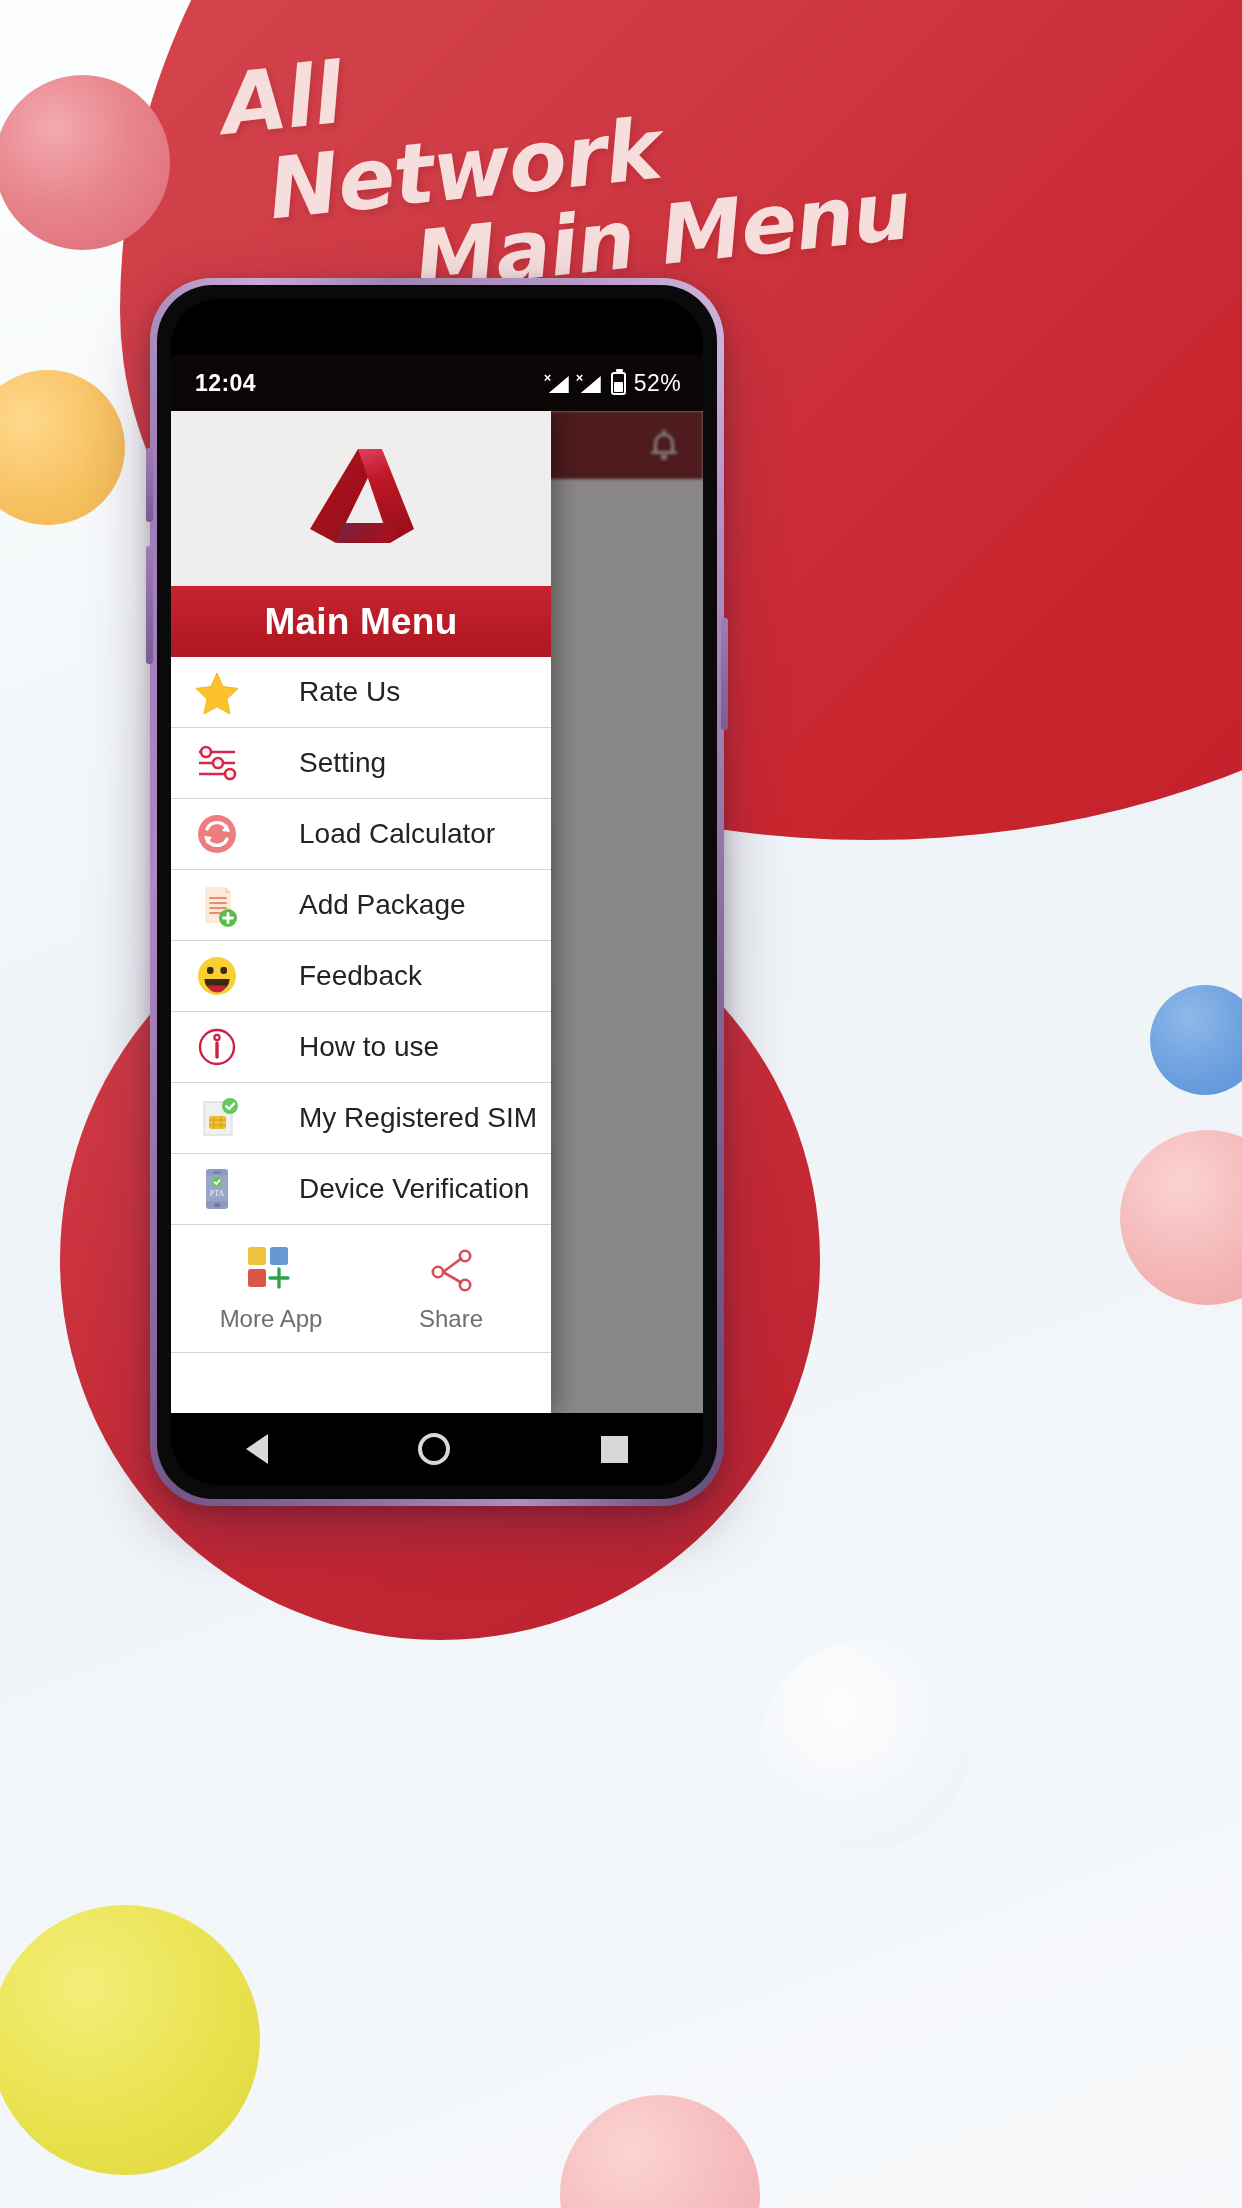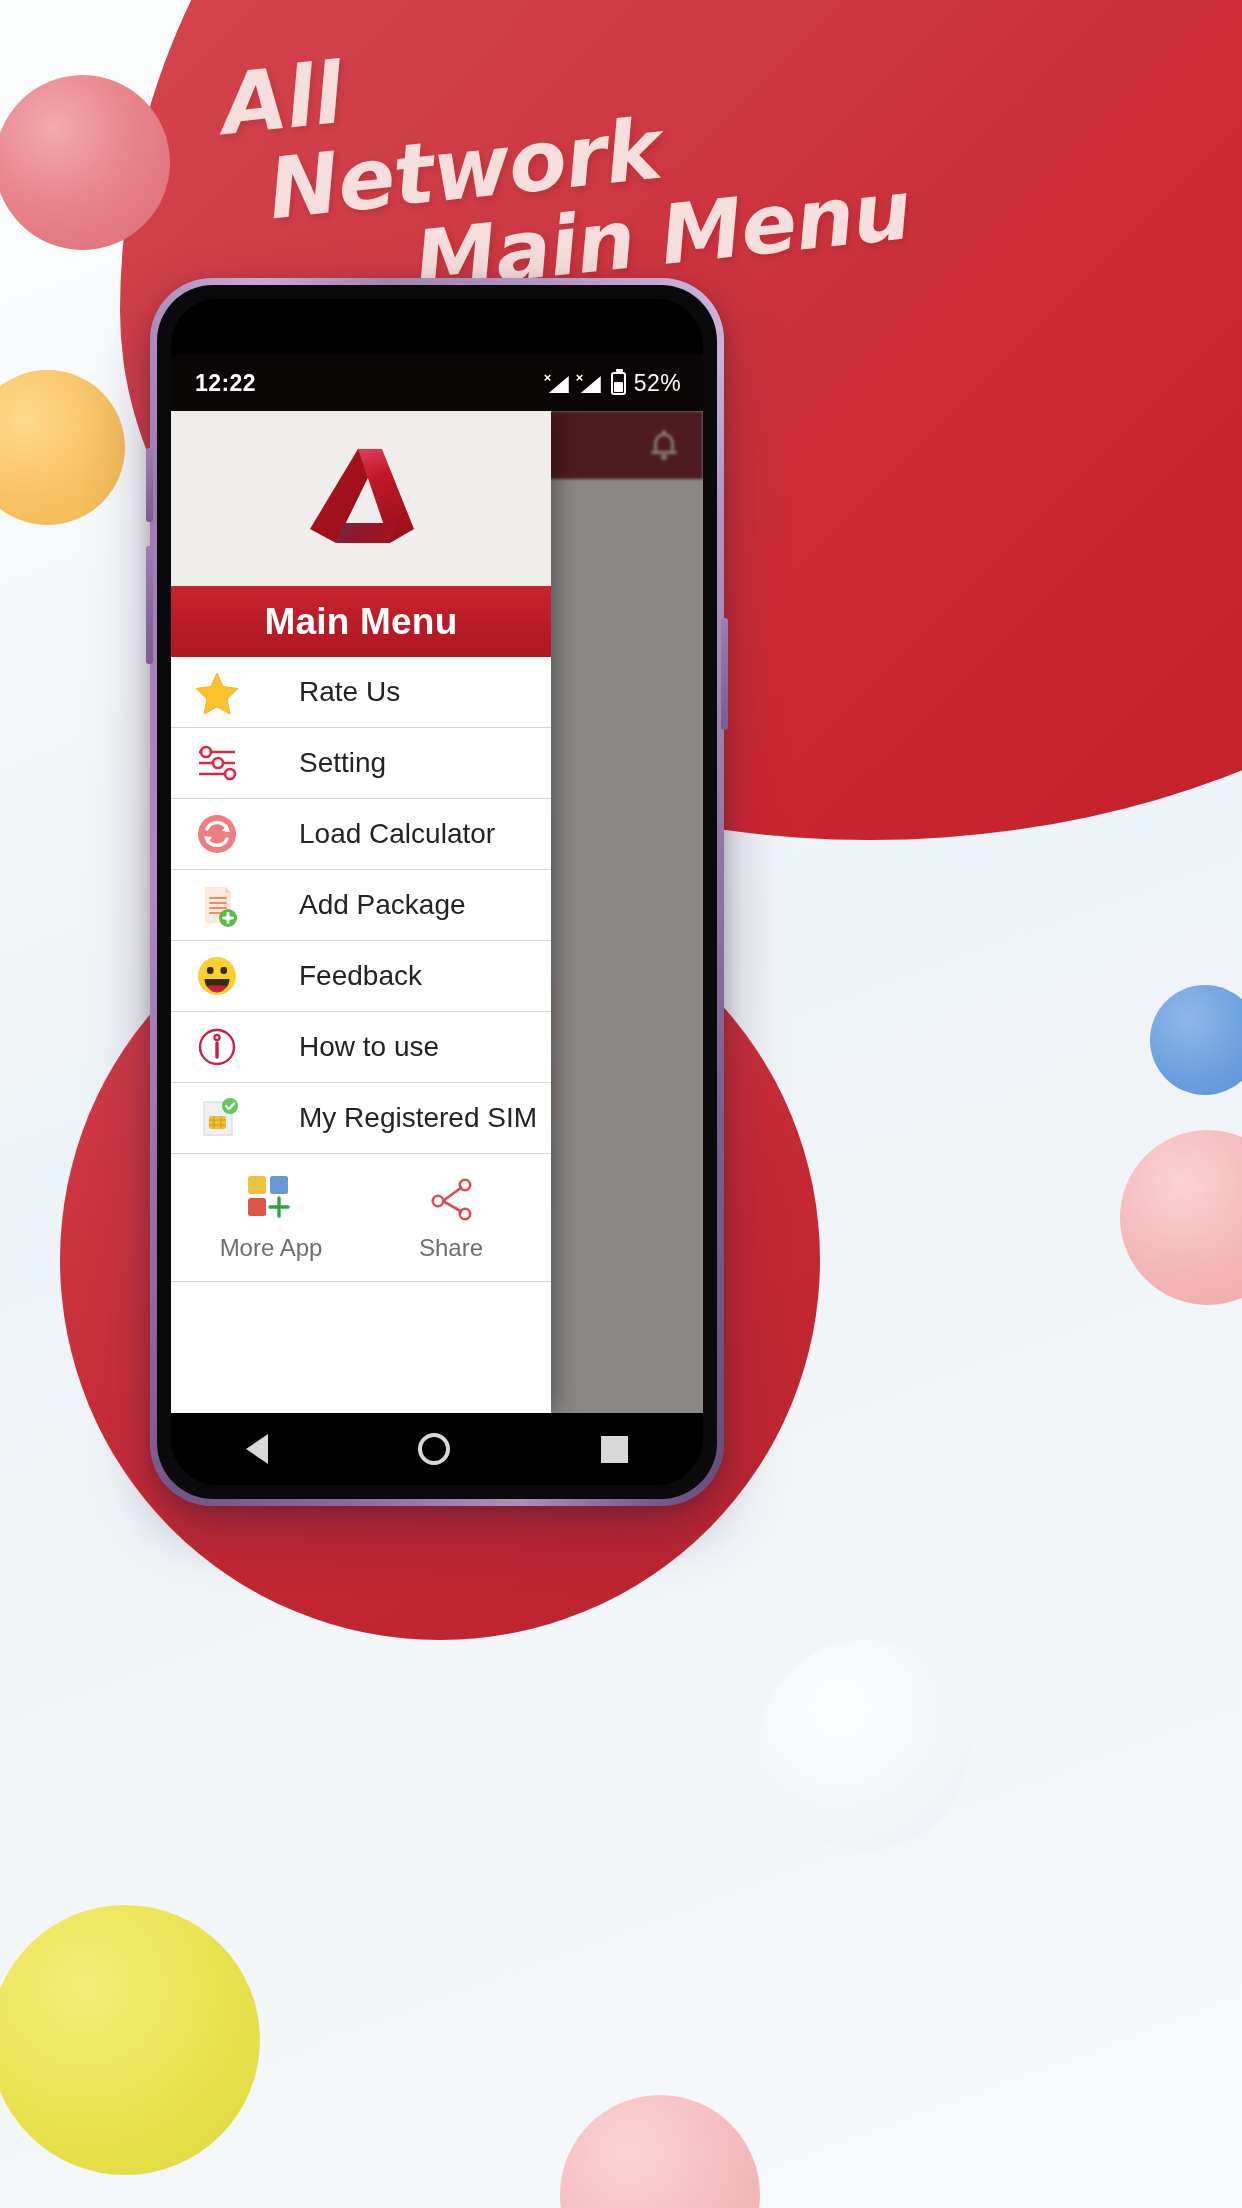--- a/index.html
+++ b/index.html
@@ -327,21 +327,21 @@
 
   <div class="phone-bezel">
     <div class="earpiece"></div>
     <div class="cam-a"></div>
     <div class="cam-b"></div>
 
     <div class="phone-screen">
       <div class="app">
 
         <div class="statusbar">
-          <div>12:22</div>
+          <div>12:04</div>
           <div class="sb-right">
             <div class="sig">
               <span class="x">×</span>
                 <span class="bars"></span>
             </div>
             <div class="sig">
               <span class="x">×</span>
                 <span class="bars"></span>
             </div>
             <div class="batt"></div>
@@ -506,20 +506,34 @@
                     <line x1="21" y1="22" x2="21" y2="35"></line>
                     <line x1="28" y1="22" x2="28" y2="35"></line>
                   </g>
                   <circle cx="37" cy="12" r="8" fill="#62c95a"></circle>
                   <path d="M33.2 12.2 L36 15 L41 9.6" stroke="#fff" stroke-width="2.4" fill="none" stroke-linecap="round" stroke-linejoin="round"></path>
                 </svg>
               </div>
               <div class="menu-label">My Registered SIM</div>
             </div>
 
+            <div class="menu-item">
+              <div class="mi-icon">
+                <svg viewBox="0 0 48 48" width="48" height="48">
+                  <rect x="13" y="4" width="22" height="40" rx="3" fill="#8e9bbf"></rect>
+                  <rect x="13" y="10" width="22" height="26" fill="#9aa6c8"></rect>
+                  <rect x="20" y="6.5" width="8" height="2" rx="1" fill="#6f7c9e"></rect>
+                  <rect x="21" y="38" width="6" height="4" rx="1.6" fill="#6f7c9e"></rect>
+                  <circle cx="24" cy="17" r="5" fill="#62c95a"></circle>
+                  <path d="M21.6 17.2 L23.4 19 L26.6 15.3" stroke="#fff" stroke-width="1.8" fill="none" stroke-linecap="round" stroke-linejoin="round"></path>
+                  <text x="24" y="31" font-size="8" font-family="Liberation Serif, serif" fill="#f1f3f8" text-anchor="middle">PTA</text>
+                </svg>
+              </div>
+              <div class="menu-label">Device Verification</div>
+            </div>
 
           </div>
 
           <div class="actions">
 
             <div class="action">
               <div class="action-icon">
                 <svg viewBox="0 0 54 50" width="54" height="50">
                   <rect x="4" y="2" width="18" height="18" rx="2.5" fill="#eec13f"></rect>
                   <rect x="26" y="2" width="18" height="18" rx="2.5" fill="#6698d4"></rect>

